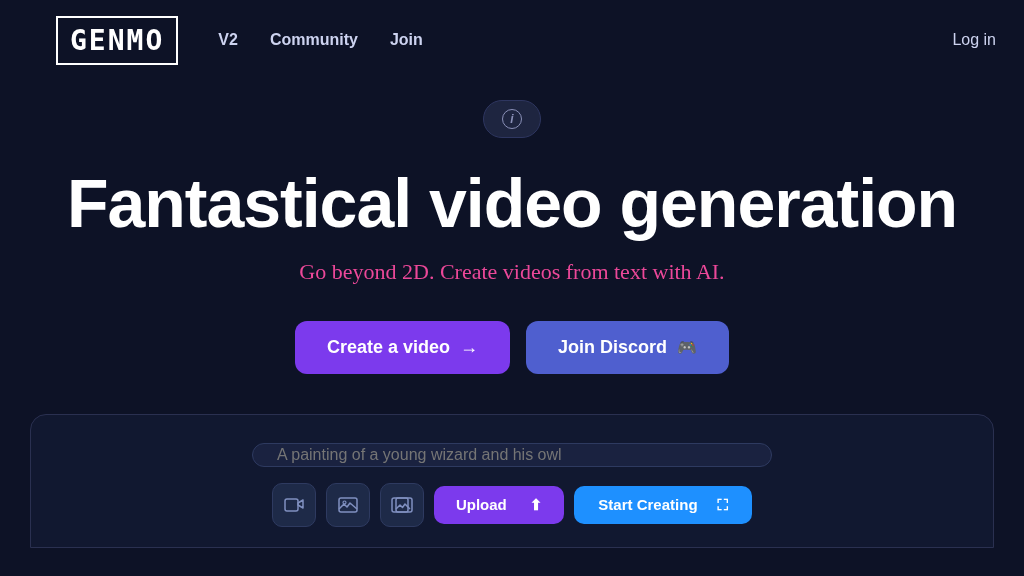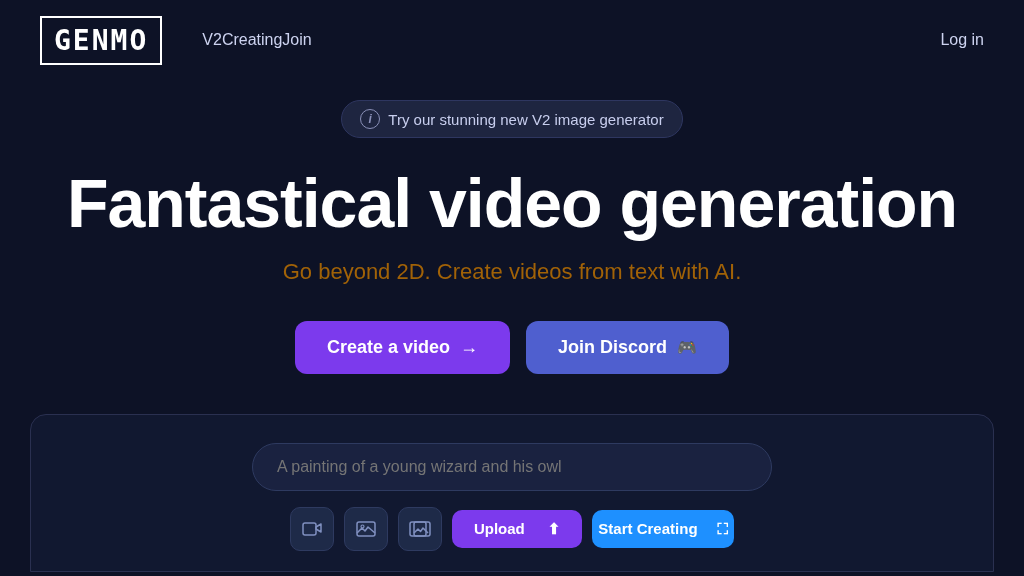--- a/index.html
+++ b/index.html
@@ -10,53 +10,55 @@
       overflow: hidden;
       background: #0d1226;
       font-family: -apple-system, BlinkMacSystemFont, 'Segoe UI', sans-serif;
       color: #ffffff;
     }
 
     
     nav {
       display: flex;
       align-items: center;
-      padding: 0 40px;
+      padding: 0 56px;
       height: 80px;
       position: relative;
     }
 
     .logo {
       font-size: 28px;
       font-weight: 700;
       letter-spacing: 2px;
       border: 2px solid #ffffff;
       padding: 6px 12px;
       font-family: monospace;
       margin-right: 40px;
     }
 
     .logo span {
       display: inline-block;
     }
 
     .nav-links {
       display: flex;
+      gap: 32px;
       align-items: flex-start;
+      font-weight: bold;
     }
 
     .nav-links a {
       color: #cdd3f0;
       text-decoration: none;
       font-size: 16px;
     }
 
     .nav-login {
       position: absolute;
-      right: 40px;
+      right: 28px;
       color: #cdd3f0;
       font-size: 16px;
       cursor: pointer;
     }
 
     
     .hero {
       display: flex;
       flex-direction: column;
       align-items: center;
@@ -96,23 +98,24 @@
       font-size: 68px;
       font-weight: 700;
       text-align: left;
       line-height: 1.1;
       margin-bottom: 18px;
       letter-spacing: -1px;
     }
 
     .hero-subtitle {
       font-size: 22px;
-      color: #a16207;
+      color: #ec4899;
       text-align: center;
       margin-bottom: 36px;
+      font-family: Liberation Serif, serif;
     }
 
     .cta-buttons {
       display: flex;
       gap: 16px;
       margin-bottom: 40px;
     }
 
     .btn-create {
       background: #7c3aed;
@@ -153,21 +156,21 @@
       flex-direction: column;
       align-items: center;
       gap: 16px;
     }
 
     .search-bar {
       width: 520px;
       background: #1a2240;
       border: 1px solid #2e3a60;
       border-radius: 50px;
-      padding: 14px 24px;
+      padding: 2px 24px;
       font-size: 16px;
       color: #9aa0c0;
       outline: none;
     }
 
     .bottom-controls {
       display: flex;
       align-items: center;
       gap: 10px;
     }
@@ -198,21 +201,21 @@
       display: flex;
       align-items: center;
       gap: 23px;
     }
 
     .btn-start {
       background: #1e90ff;
       color: #ffffff;
       border: none;
       border-radius: 10px;
-      padding: 10px 6px;
+      padding: 10px 24px;
       font-size: 15px;
       font-weight: 600;
       cursor: pointer;
       display: flex;
       align-items: center;
       gap: 20px;
     }
 
     
     .arrow-right::after {
@@ -237,30 +240,29 @@
   </style>
 </head>
 <body>
 
 <nav>
   <div class="logo">
     <span>GENMO</span>
   </div>
   <div class="nav-links">
     <a>V2</a>
-    <a>Creating</a>
+    <a>Community</a>
     <a>Join</a>
   </div>
   <span class="nav-login">Log in</span>
 </nav>
 
 <div class="hero">
   <div class="announcement-bar">
     <div class="info-icon">i</div>
-    <span>Try our stunning new V2 image generator</span>
   </div>
 
   <h1 class="hero-title">Fantastical video generation</h1>
   <p class="hero-subtitle">Go beyond 2D. Create videos from text with AI.</p>
 
   <div class="cta-buttons">
     <button class="btn-create">
       <span>Create a video</span>
       <span class="arrow-right"></span>
     </button>

